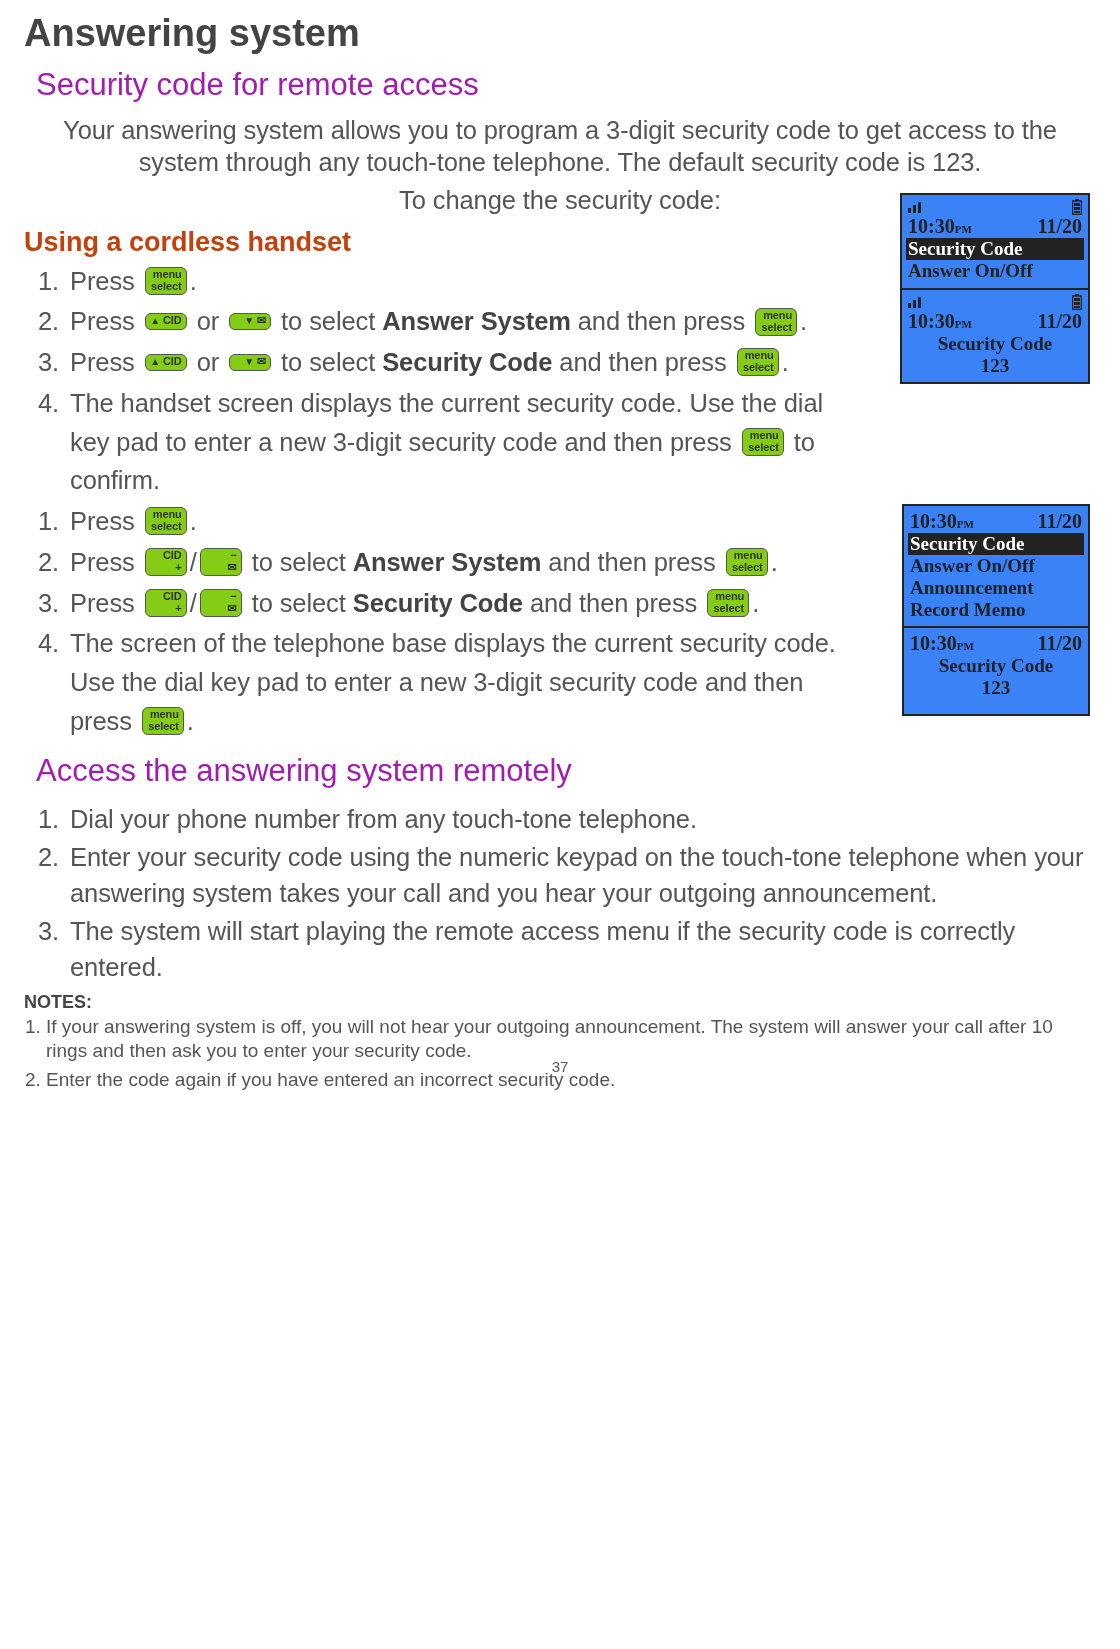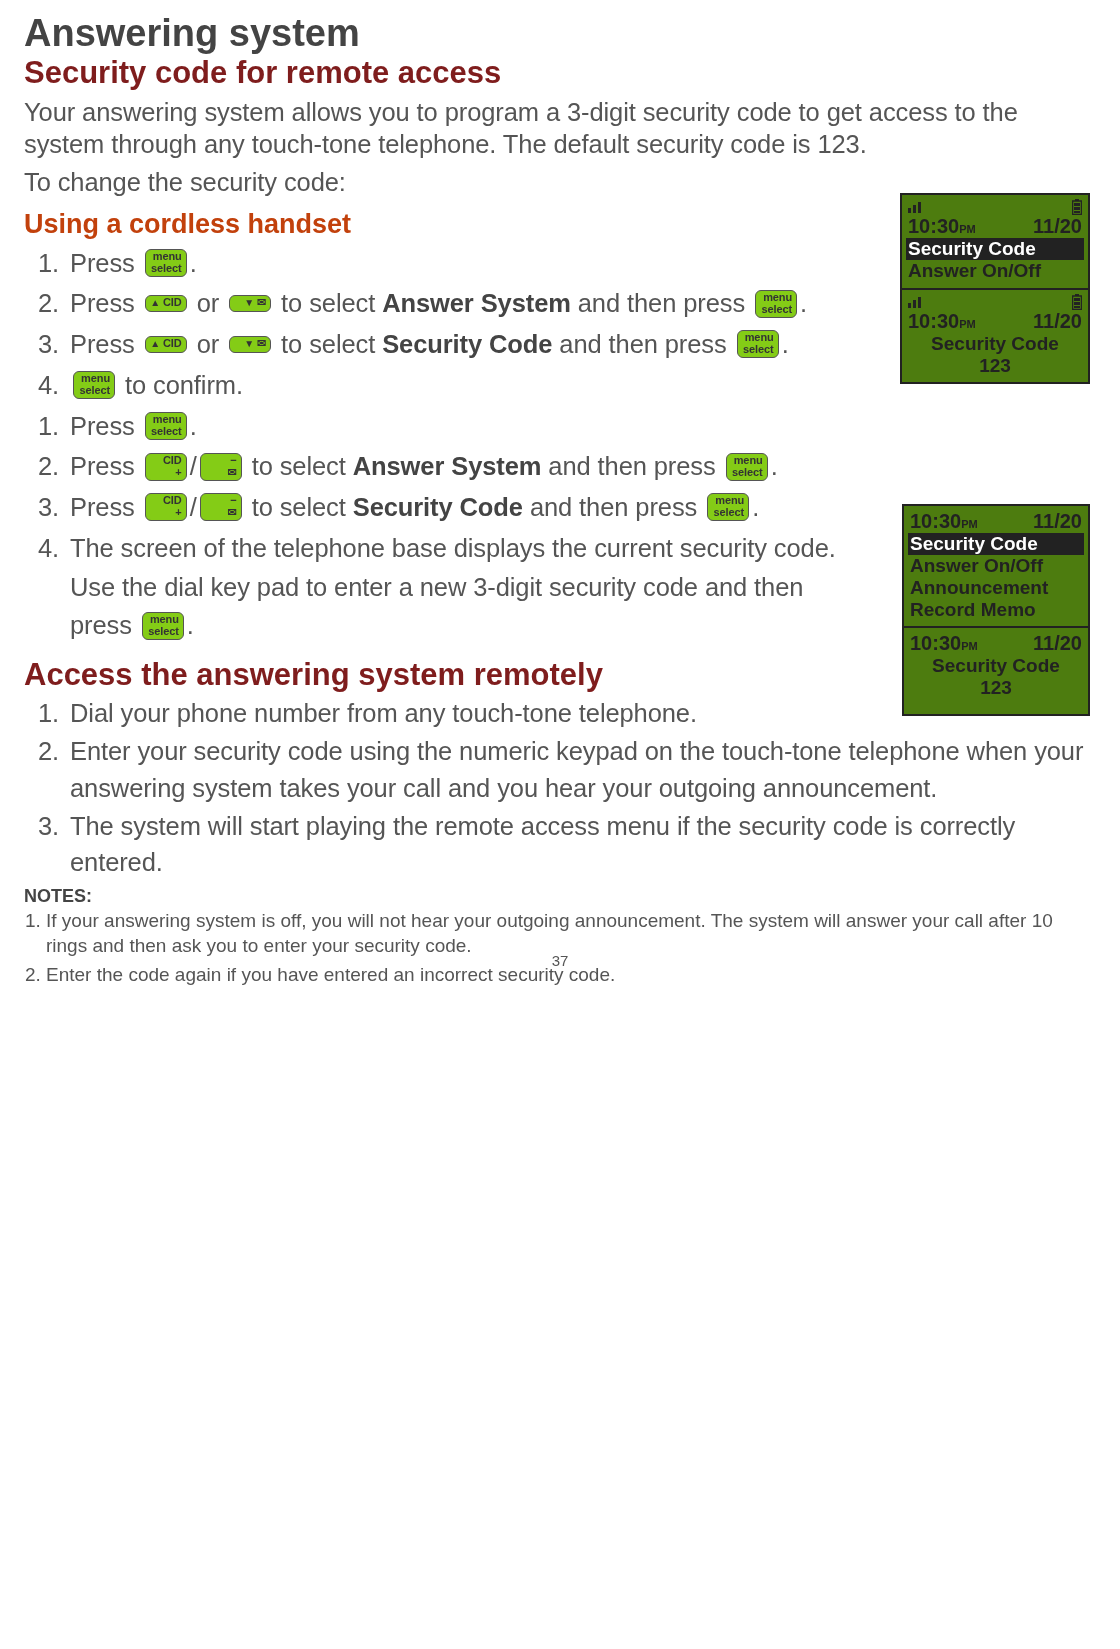--- a/index.html
+++ b/index.html
@@ -20,38 +20,39 @@
   }
 
   h1.page-title {
     margin: 0;
     padding-top: 4px;
     font-size: 38px;
     font-weight: 700;
     color: #444;
   }
   h2.section-heading {
-    margin: 0;
+    margin: 12px;
     font-size: 31px;
-    font-weight: 700;
-    color: #7f1d1d;
+    font-weight: 400;
+    color: #a21caf;
   }
   h3.sub-heading {
     margin: 10px 0 4px 0;
     font-size: 27px;
     font-weight: 700;
     color: #c2410c;
   }
   p.body {
     margin: 6px 0 4px 0;
     font-size: 25.5px;
     line-height: 1.25;
     color: #555;
     font-weight: 400;
     letter-spacing: -0.1px;
+    text-align: center;
   }
   ol.steps {
     margin: 2px 0 2px 0;
     padding-left: 42px;
     font-size: 25.5px;
     color: #555;
     line-height: 1.42;
     letter-spacing: -0.1px;
   }
   ol.steps > li {
@@ -103,26 +104,27 @@
   
   .figure-stack {
     position: absolute;
     right: 30px;
   }
   .fig-a { top: 193px; width: 190px; }
   .fig-b { top: 504px; width: 188px; }
 
   .phone-screen {
     border: 2px solid #222;
-    background: #4d7c0f;
+    background: #3b82f6;
     padding: 4px 6px 6px 6px;
     font-size: 19px;
     font-weight: 700;
     color: #222;
     box-sizing: border-box;
+    font-family: Liberation Serif, serif;
   }
   .phone-screen + .phone-screen { border-top: none; }
   .scr-row { display:flex; justify-content:space-between; align-items:center; line-height:1.15;}
   .scr-row.icons { height:16px; }
   .scr-row .time { font-size:20px; font-weight:700;}
   .scr-row .time .ampm { font-size:11px; font-weight:700; }
   .scr-row .date { font-size:20px; font-weight:700;}
   .scr-line { font-size:19px; font-weight:700; line-height:1.15; padding:0 0; }
   .scr-line.hl { background:#222; color:#fff; padding:0 2px; margin:0 -2px; }
   .scr-center { text-align:center; }
@@ -161,21 +163,21 @@
     <li>
       <span>Press </span><span class="key"><span class="kt">menu</span><span class="kb">select</span></span><span>.</span>
     </li>
     <li>
       <span>Press </span><span class="key"><span class="kt"><span class="sym">▲</span> <span>CID</span></span></span><span> or </span><span class="key"><span class="kt"><span class="sym">▼</span> <span>✉</span></span></span><span> to select </span><span class="bold">Answer System</span><span> and then press </span><span class="key"><span class="kt">menu</span><span class="kb">select</span></span><span>.</span>
     </li>
     <li>
       <span>Press </span><span class="key"><span class="kt"><span class="sym">▲</span> <span>CID</span></span></span><span> or </span><span class="key"><span class="kt"><span class="sym">▼</span> <span>✉</span></span></span><span> to select </span><span class="bold">Security Code</span><span> and then press </span><span class="key"><span class="kt">menu</span><span class="kb">select</span></span><span>.</span>
     </li>
     <li>
-      <span class="key"><span class="kt">menu</span><span class="kb">select</span></span><span> to confirm.</span>
+      <span>The handset screen displays the current security code. Use the dial key pad to enter a new 3-digit security code and then press </span><span class="key"><span class="kt">menu</span><span class="kb">select</span></span><span> to confirm.</span>
     </li>
   </ol>
   </div>
 
 
   <div class="col-left-b">
   <ol class="steps base-steps">
     <li>
       <span>Press </span><span class="key"><span class="kt">menu</span><span class="kb">select</span></span><span>.</span>
     </li>

